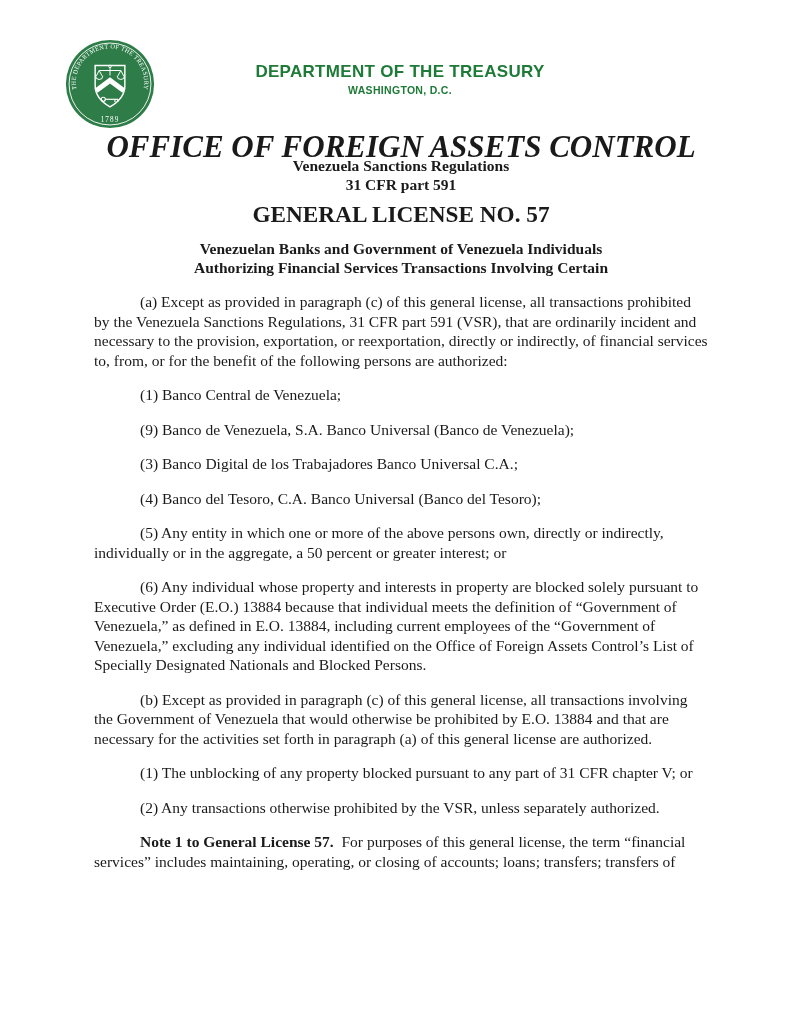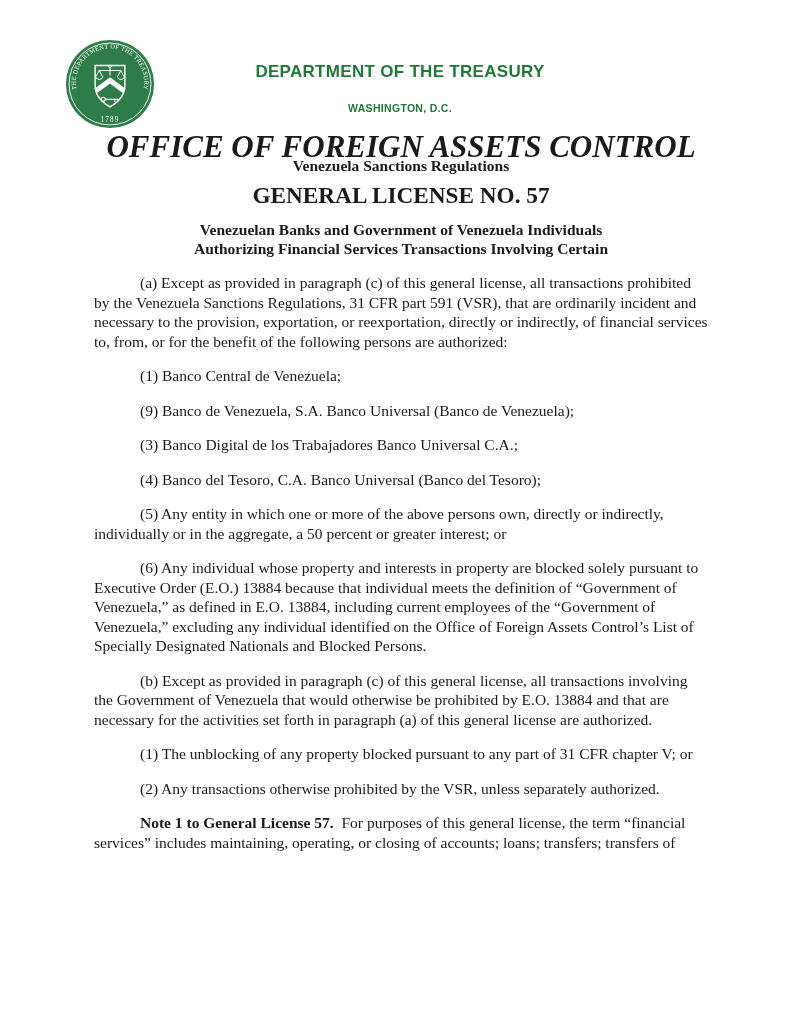--- a/index.html
+++ b/index.html
@@ -33,21 +33,21 @@
     font-weight: bold;
     color: #1e7a37;
   }
   .agency-name {
     font-size: 17px;
     letter-spacing: 0.3px;
   }
   .agency-location {
     font-size: 10.5px;
     letter-spacing: 0.3px;
-    margin-top: 20px;
+    margin-top: 2px;
   }
 
   
   .content {
     position: absolute;
     left: 94px;
     top: 137px;
     width: 614px;
     font-size: 15.5px;
     line-height: 19.5px;
@@ -111,20 +111,21 @@
     <div class="agency-name">DEPARTMENT OF THE TREASURY</div>
     <div class="agency-location">WASHINGTON, D.C.</div>
   </div>
 
   <div class="content">
 
     <h1 class="heading office-title">OFFICE OF FOREIGN ASSETS CONTROL</h1>
 
     <div class="heading reg-block">
       <div>Venezuela Sanctions Regulations</div>
+      <div>31 CFR part 591</div>
     </div>
 
     <h2 class="heading license-title">GENERAL LICENSE NO. 57</h2>
 
     <div class="heading subject-block">
       <div>Venezuelan Banks and Government of Venezuela Individuals</div>
       <div>Authorizing Financial Services Transactions Involving Certain</div>
     </div>
 
     <p class="body-para">(a) Except as provided in paragraph (c) of this general license, all transactions prohibited by the Venezuela Sanctions Regulations, 31 CFR part 591 (VSR), that are ordinarily incident and necessary to the provision, exportation, or reexportation, directly or indirectly, of financial services to, from, or for the benefit of the following persons are authorized:</p>

